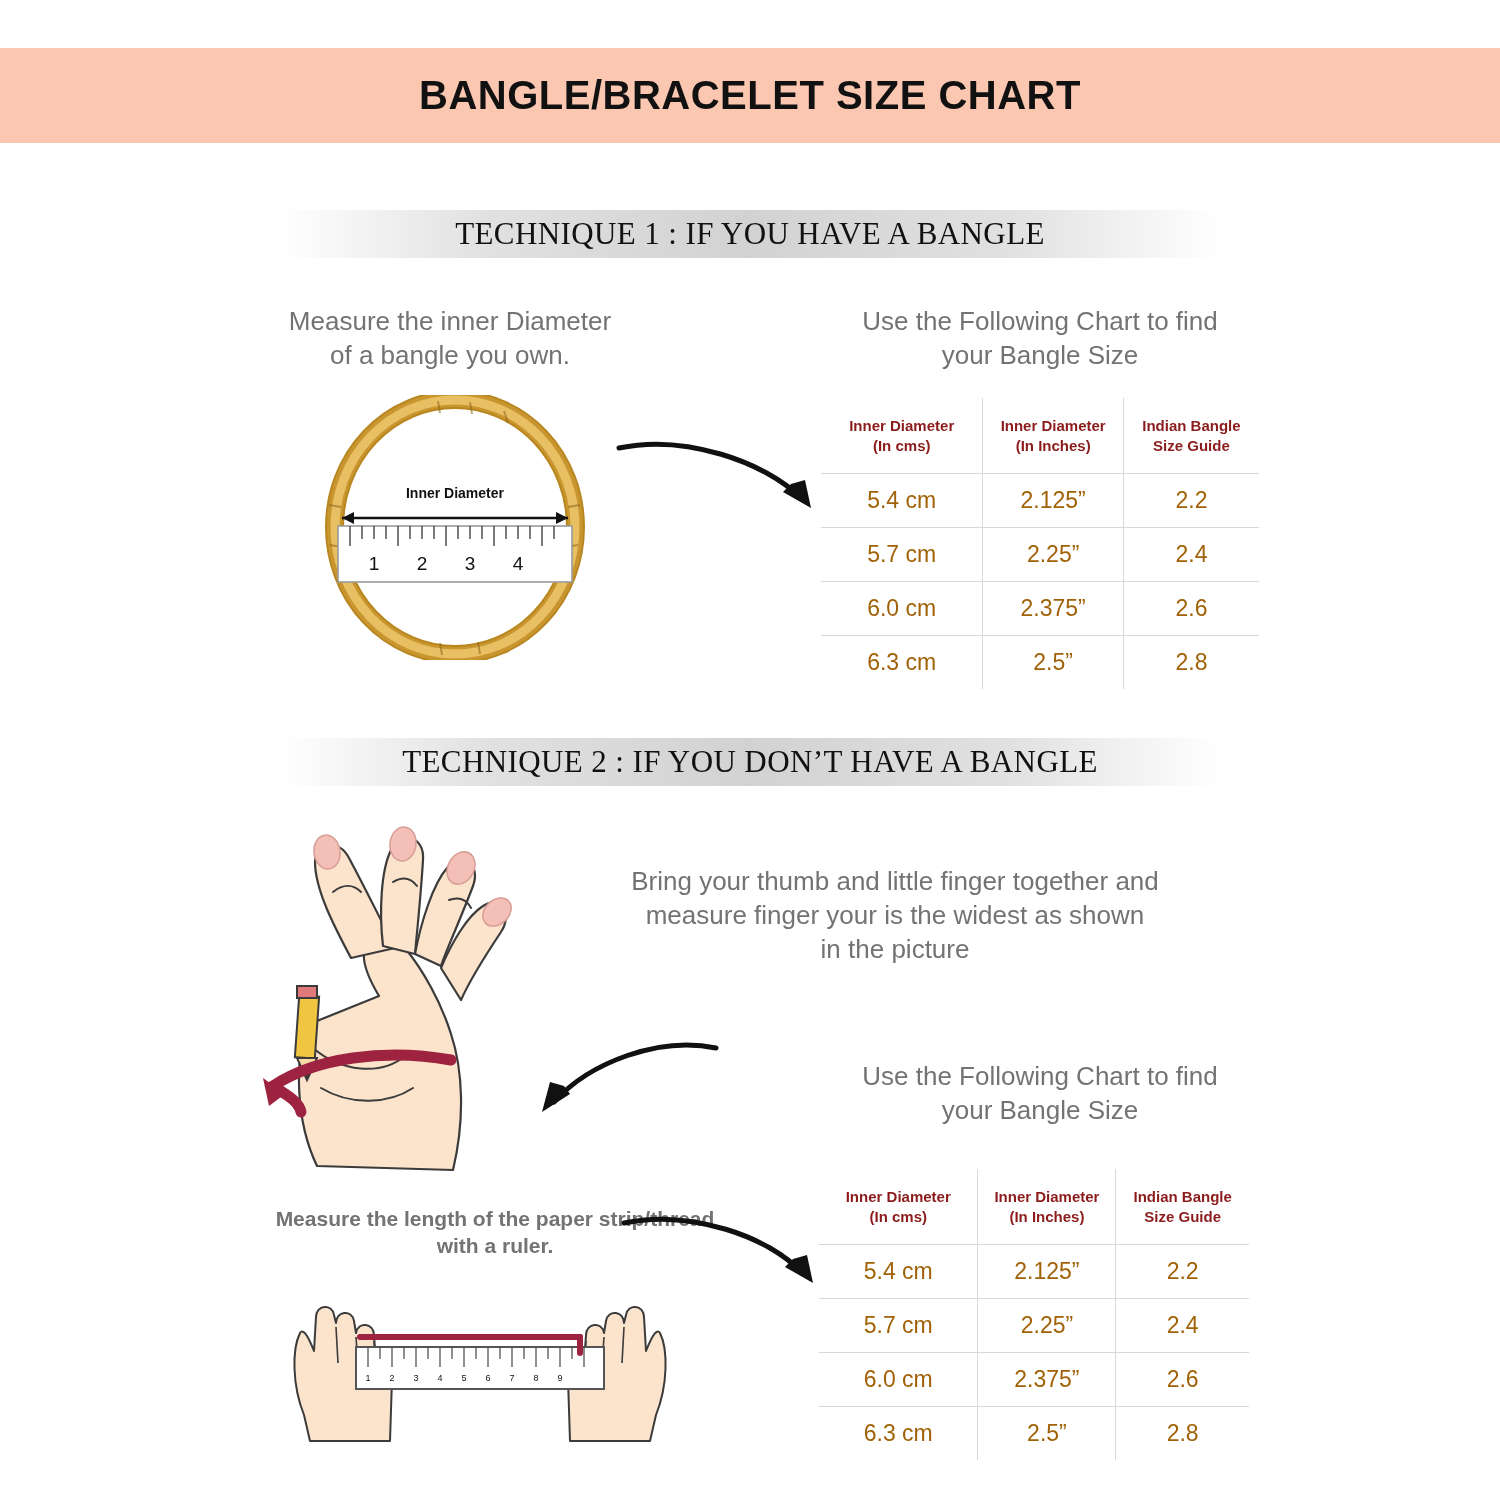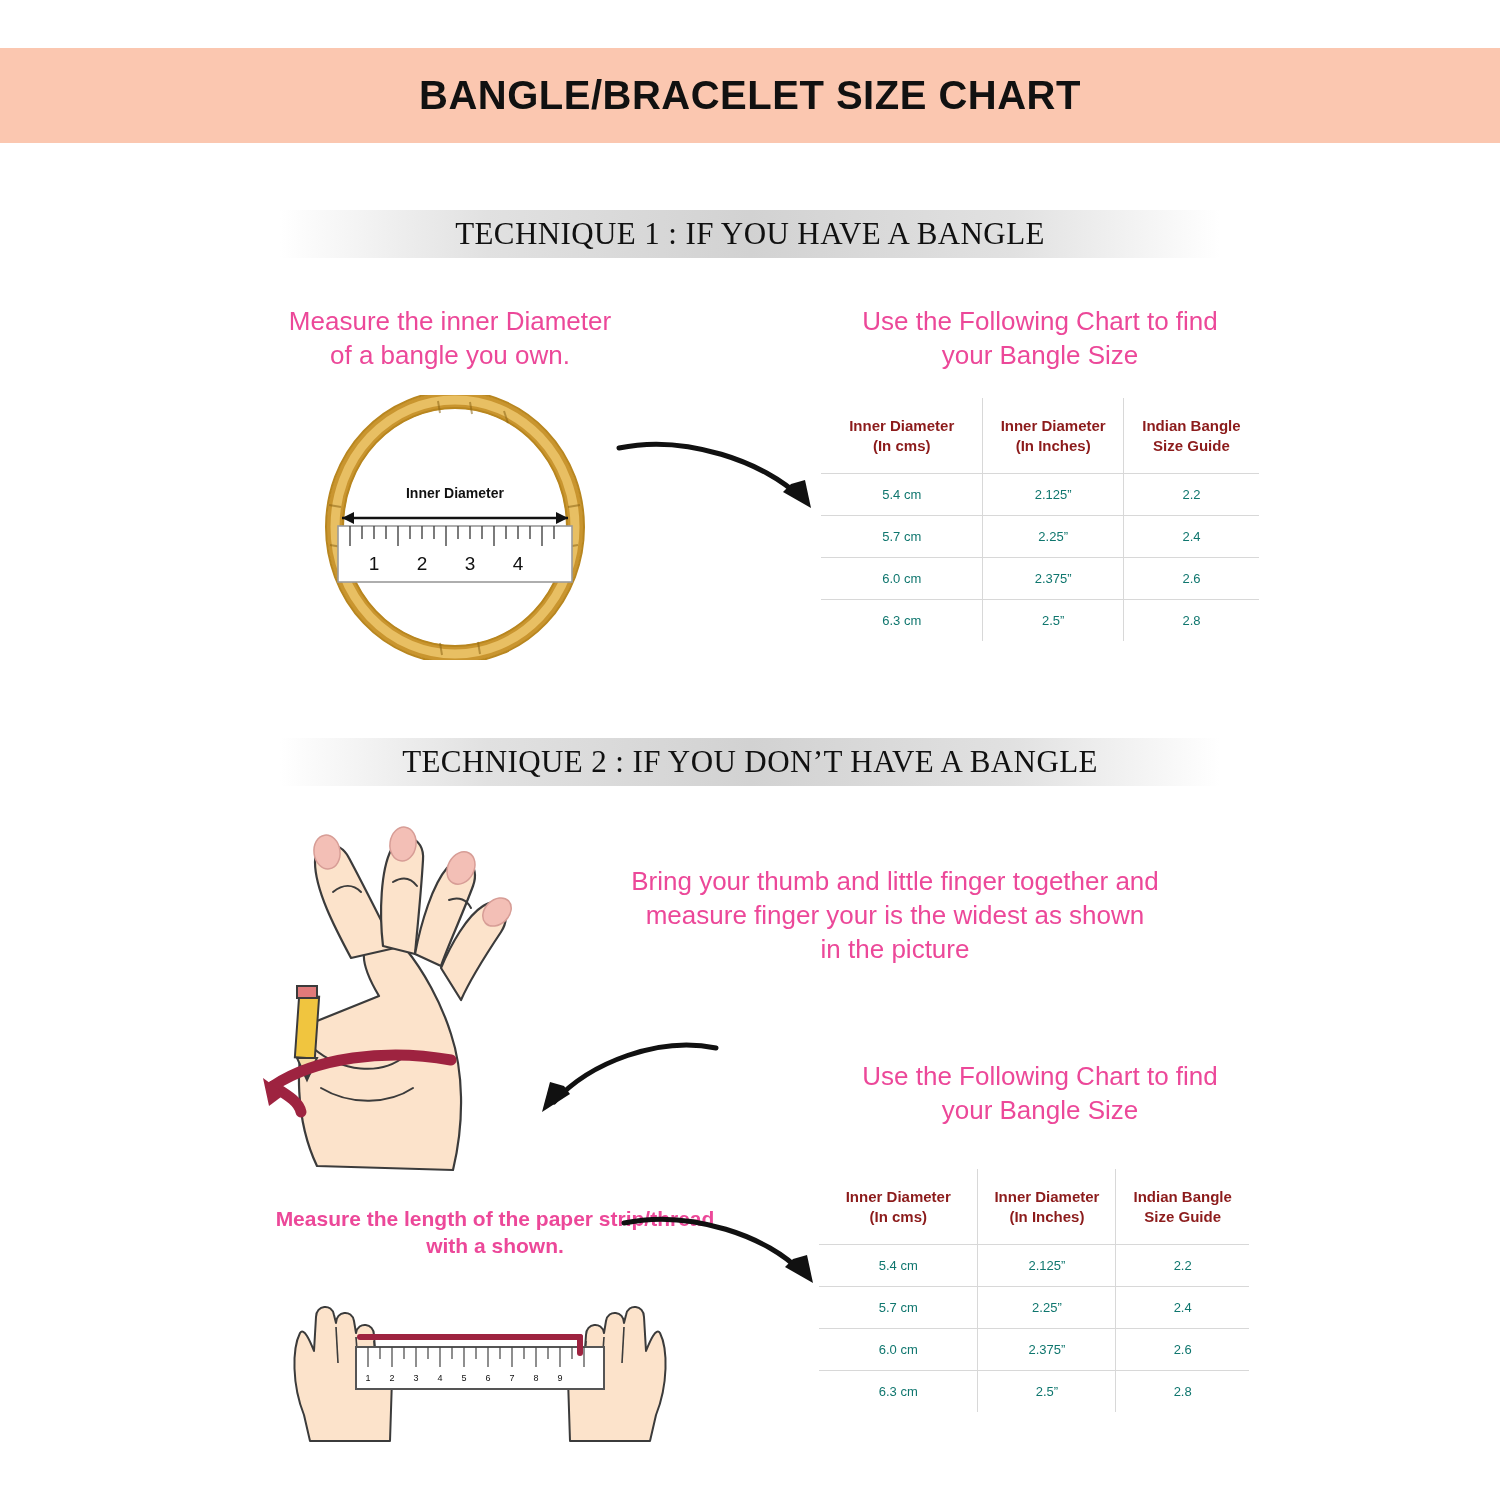--- a/index.html
+++ b/index.html
@@ -51,21 +51,21 @@
   }
   #tech1-band { left: 280px; top: 210px; width: 940px; }
   #tech2-band { left: 280px; top: 738px; width: 940px; }
 
   
   .caption {
     position: absolute;
     text-align: center;
     font-size: 26px;
     line-height: 1.3;
-    color: #ec4899;
+    color: #737373;
   }
   .caption.bold { font-weight: bold; }
 
   
   .size-table {
     position: absolute;
     border-collapse: collapse;
     background: #fff;
     border: 1px solid #d8d8d8;
     border-radius: 10px;
@@ -77,23 +77,23 @@
     vertical-align: middle;
   }
   .size-table th {
     color: #8c1b1b;
     font-size: 15px;
     font-weight: bold;
     line-height: 1.3;
     padding: 18px 6px;
   }
   .size-table td {
-    font-size: 13px;
+    font-size: 23px;
     padding: 13px 6px;
-    color: #0f766e;
+    color: #a16207;
   }
   #table1 { left: 820px; top: 397px; width: 440px; }
   #table2 { left: 818px; top: 1168px; width: 432px; }
   #table1 col.c1, #table2 col.c1 { width: 37%; }
   #table1 col.c2, #table2 col.c2 { width: 32%; }
   #table1 col.c3, #table2 col.c3 { width: 31%; }
 
   
   .arrow { position: absolute; }
 
@@ -304,21 +304,21 @@
     </svg>
   </div>
 
   <div class="caption" style="left:780px; top:1060px; width:520px;">
     <div>Use the Following Chart to find</div>
     <div>your Bangle Size</div>
   </div>
 
   <div class="caption bold" style="left:245px; top:1205px; width:500px; font-size:21px;">
     <div>Measure the length of the paper strip/thread</div>
-    <div>with a shown.</div>
+    <div>with a ruler.</div>
   </div>
 
   <div id="ruler-fig">
     <svg width="400" height="170" viewBox="0 0 400 170">
 
       <g fill="#fce3cb" stroke="#3b3b3b" stroke-width="2" stroke-linejoin="round">
         <path d="M20 58 C 12 74, 12 110, 24 140 L 30 166 L 110 166 L 112 104
                  C 112 92, 104 86, 96 88 L 94 60 C 94 48, 78 46, 76 58 L 74 46
                  C 72 34, 56 36, 56 48 L 54 40 C 52 28, 36 30, 36 42 L 34 76
                  C 30 66, 24 52, 20 58 Z"></path>

